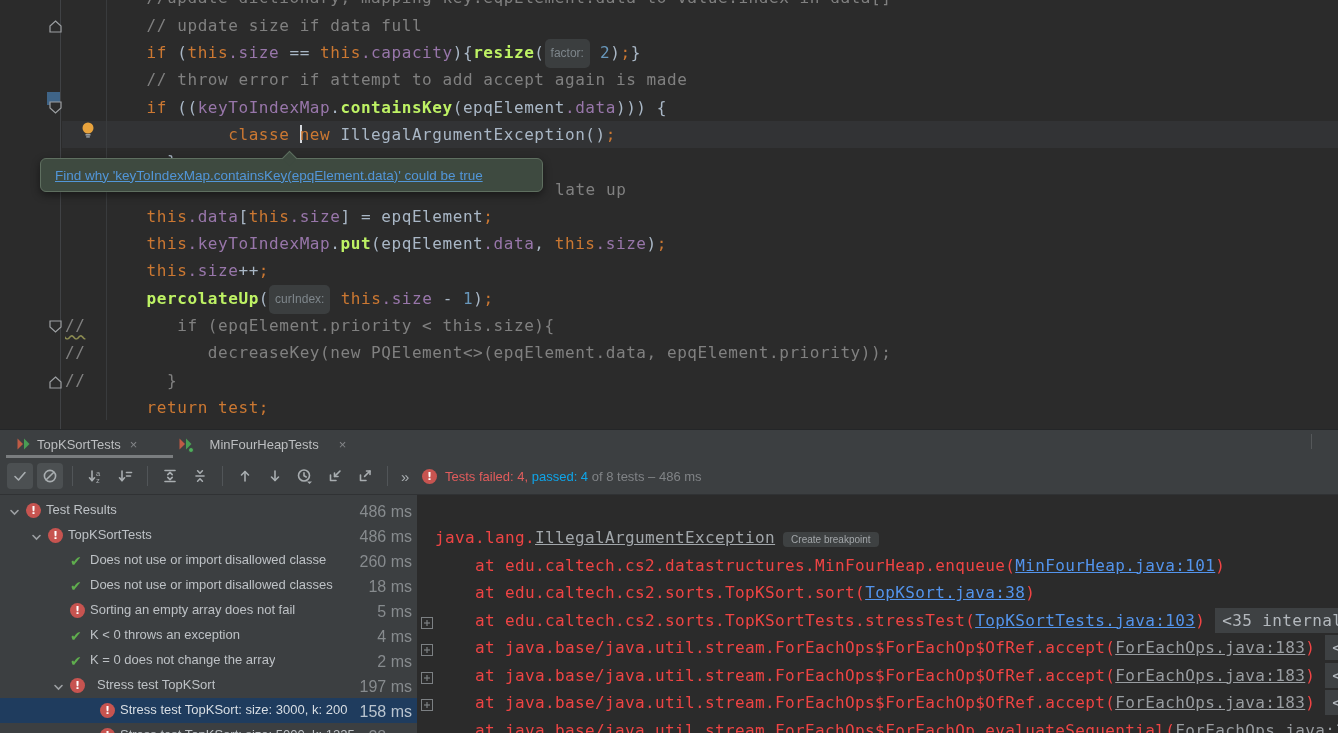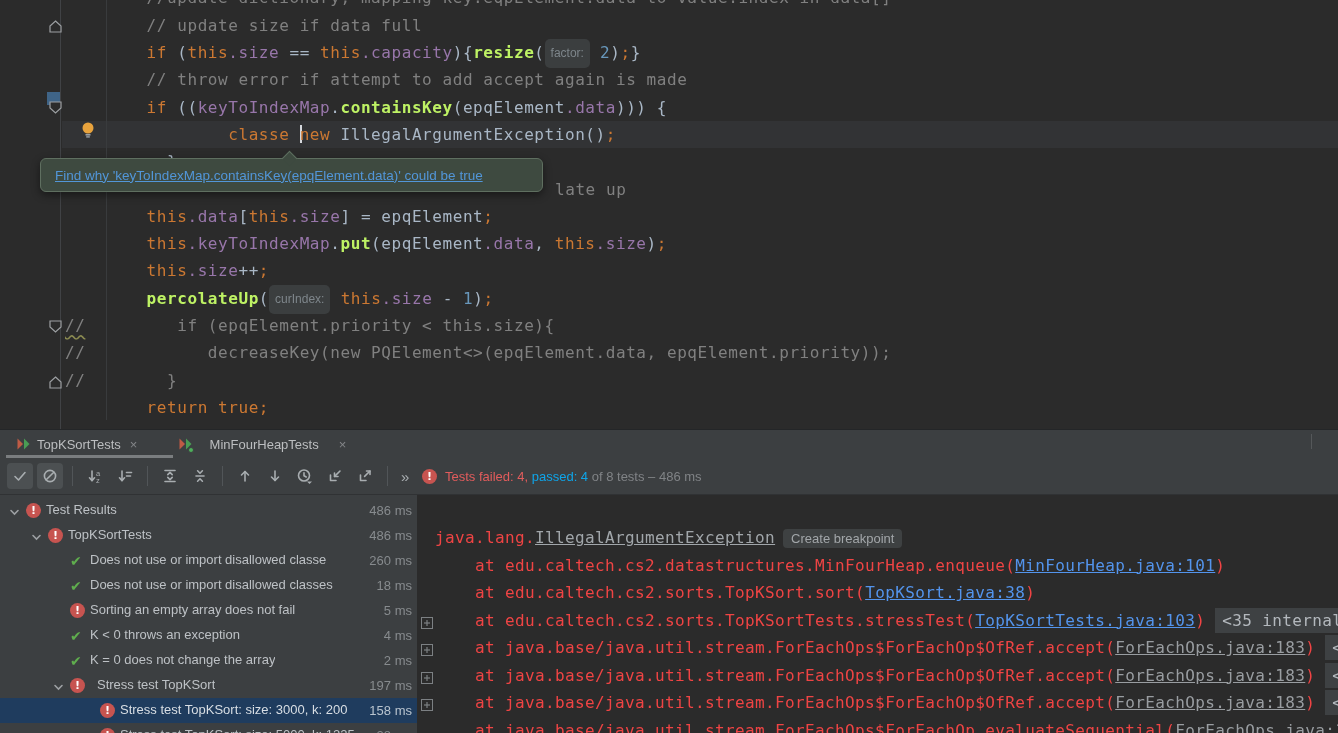--- a/index.html
+++ b/index.html
@@ -71,36 +71,36 @@
   
   .main { position:absolute; left:0; top:65px; width:1338px; height:239px; }
   .tree { position:absolute; left:0; top:0; width:417px; height:239px; background:#3c3f41; overflow:hidden; }
   .tree-row { position:absolute; left:0; width:417px; height:25px; cursor:pointer; }
   .tree-row.selected { background:#1f3c5e; }
   .tree-row .chev { position:absolute; top:7px; }
   .tree-row .ticon { position:absolute; top:5px; }
   .tree-row .tlabel { position:absolute; top:4px; font-size:13px; color:#bdc1c5; white-space:nowrap;
                       overflow:hidden; }
   .tree-row.selected .tlabel { color:#d8dee4; }
-  .tree-row .ttime { position:absolute; right:5px; top:5px; font-size:13px; color:#878b8e; }
+  .tree-row .ttime { position:absolute; right:5px; top:5px; font-size:16px; color:#878b8e; }
   .tree-row.selected .ttime { color:#b9c4cf; }
 
   
   .console { position:absolute; left:417px; top:0; width:921px; height:239px; background:#2b2b2b; overflow:hidden; }
   .console-row { position:absolute; left:0; width:921px; height:28px; }
   .console-text { position:absolute; left:18px; top:0; right:0; line-height:27.5px;
                   font-family:"DejaVu Sans Mono", monospace; font-size:16px; letter-spacing:0.37px;
                   white-space:pre; overflow:hidden; }
   .c-err  { color:#ef4444; }
   .c-lnk  { color:#5394ec; text-decoration:underline; cursor:pointer; }
   .c-glnk { color:#999da1; text-decoration:underline; cursor:pointer; }
   .c-exl  { color:#a1a6aa; text-decoration:underline; cursor:pointer; }
   .c-ichip{ background:#3e4143; color:#b3b8bd; padding:3px 7px; }
   .c-bp   { background:#3e4142; color:#a2a6a9; border-radius:4px; padding:2px 8px; margin-left:8px;
-            font-family:"Liberation Sans", sans-serif; font-size:13px; letter-spacing:0; cursor:pointer; }
+            font-family:"Liberation Sans", sans-serif; font-size:10px; letter-spacing:0; cursor:pointer; }
   .foldbox { position:absolute; left:4px; top:8px; cursor:pointer; }
 </style>
 </head>
 <body>
 
 <div class="screen">
 
   <div class="editor">
     <div class="caret-row"></div>
     <div class="gutter-line"></div>
@@ -145,21 +145,21 @@
         <div class="code-line" style="top: 120.9px;"><span class="c-kw">                classe </span><span class="caret"></span><span class="c-kw">new </span><span class="c-pln">IllegalArgumentException()</span><span class="c-kw">;</span></div>
         <div class="code-line" style="top: 148.2px;"><span class="c-pln">          }</span></div>
         <div class="code-line" style="top: 175.5px; padding-left: 490px;"><span class="c-cm">late up</span></div>
         <div class="code-line" style="top: 202.8px;"><span class="c-kw">        this</span><span class="c-fld">.data</span><span class="c-pln">[</span><span class="c-kw">this</span><span class="c-fld">.size</span><span class="c-pln">] = epqElement</span><span class="c-kw">;</span></div>
         <div class="code-line" style="top: 230.1px;"><span class="c-kw">        this</span><span class="c-fld">.keyToIndexMap</span><span class="c-pln">.</span><span class="c-fn">put</span><span class="c-pln">(epqElement</span><span class="c-fld">.data</span><span class="c-pln">, </span><span class="c-kw">this</span><span class="c-fld">.size</span><span class="c-pln">)</span><span class="c-kw">;</span></div>
         <div class="code-line" style="top: 257.4px;"><span class="c-kw">        this</span><span class="c-fld">.size</span><span class="c-pln">++</span><span class="c-kw">;</span></div>
         <div class="code-line" style="top: 284.7px;"><span class="c-fn">        percolateUp</span><span class="c-pln">(</span><span class="c-chip">curIndex:</span><span class="c-pln"> </span><span class="c-kw">this</span><span class="c-fld">.size</span><span class="c-pln"> - </span><span class="c-num">1</span><span class="c-pln">)</span><span class="c-kw">;</span></div>
         <div class="code-line" style="top: 312px;"><span class="c-cm c-wavy">//</span><span class="c-cm">         if (epqElement.priority &lt; this.size){</span></div>
         <div class="code-line" style="top: 339.3px;"><span class="c-cm">//            decreaseKey(new PQElement&lt;&gt;(epqElement.data, epqElement.priority));</span></div>
         <div class="code-line" style="top: 366.6px;"><span class="c-cm">//        }</span></div>
-        <div class="code-line" style="top: 393.9px;"><span class="c-kw">        return true;</span></div>
+        <div class="code-line" style="top: 393.9px;"><span class="c-kw">        return test;</span></div>
       </div>
 
     <div class="tooltip">
       <div class="tooltip-arrow"></div>
       <span class="lnktext">Find why 'keyToIndexMap.containsKey(epqElement.data)' could be true</span>
     </div>
   </div>
 
   <div class="bottom">
     <div class="tabbar" id="tabbar">

